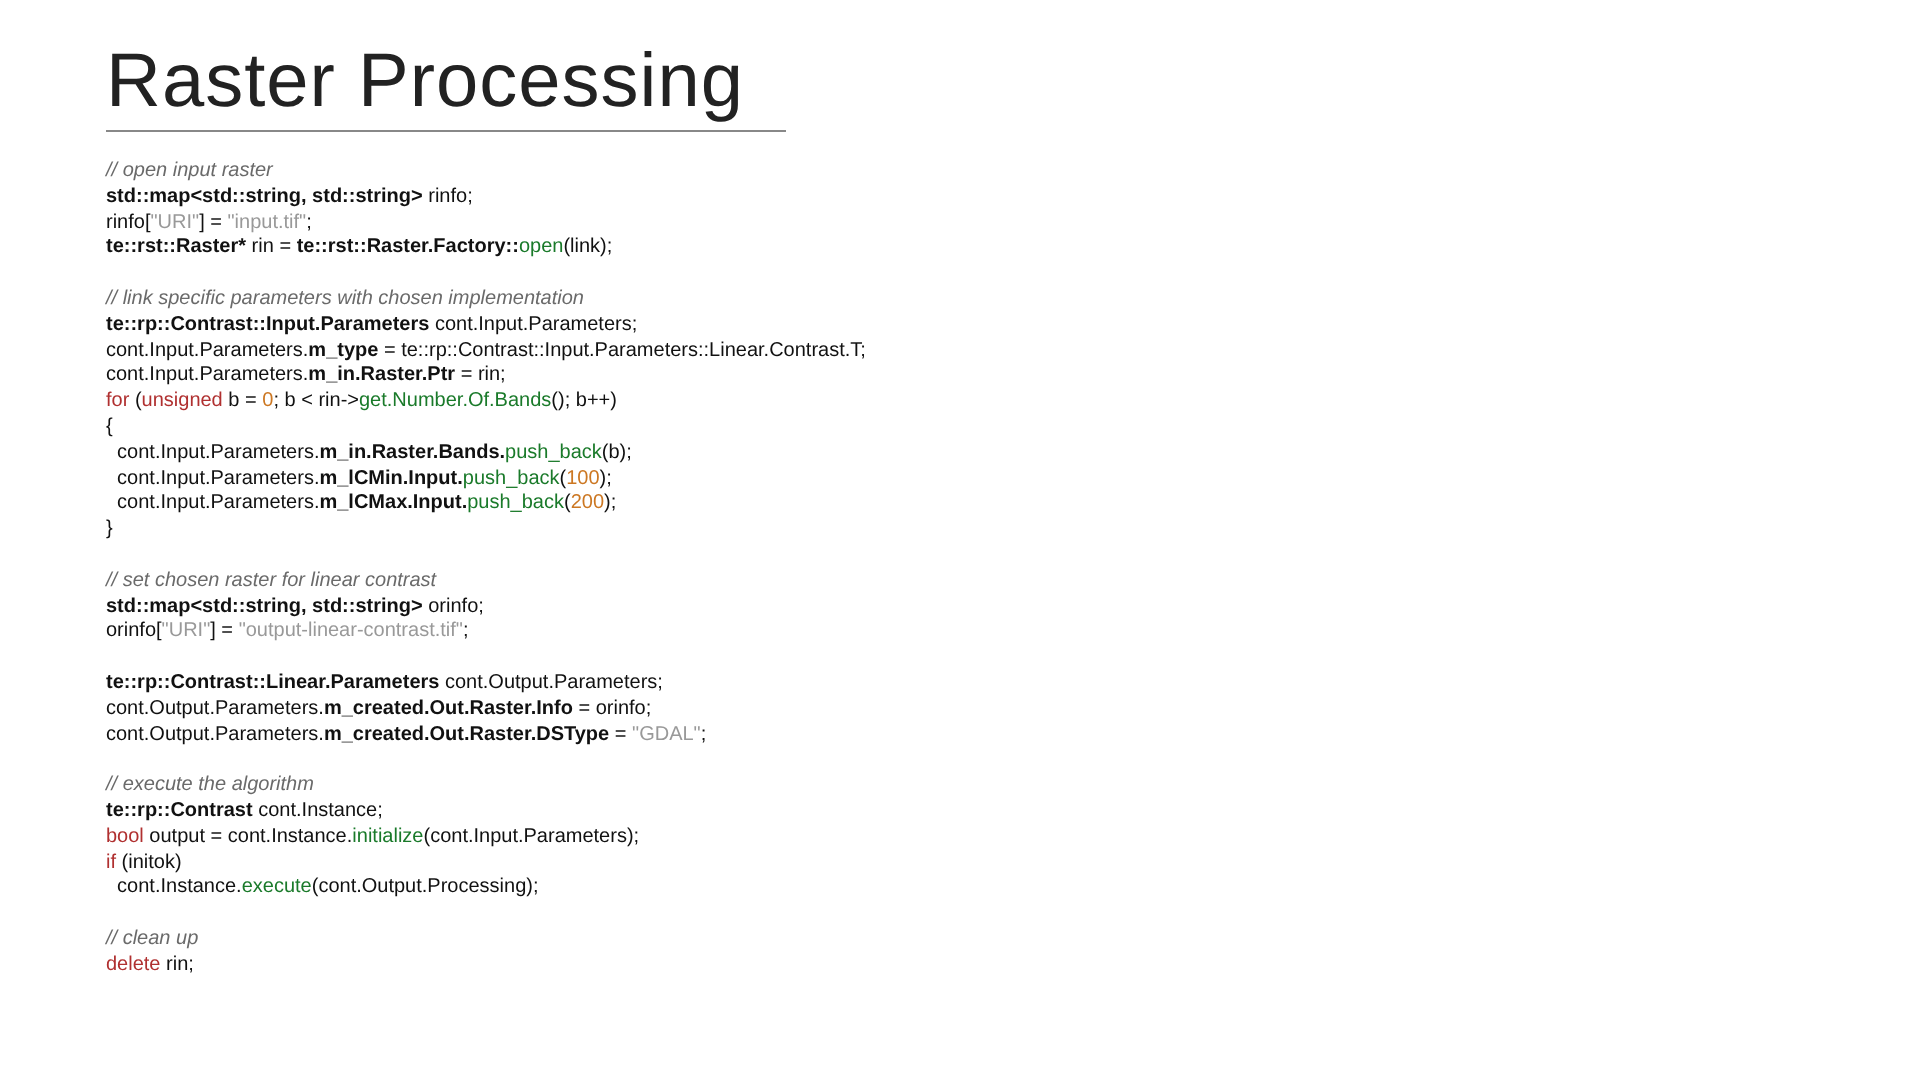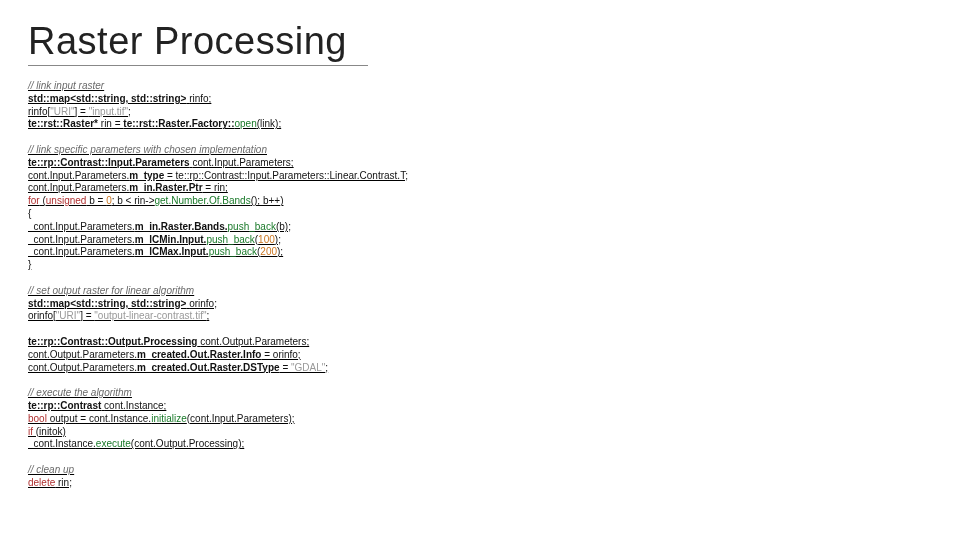--- a/index.html
+++ b/index.html
@@ -8,23 +8,22 @@
     width: 960px;
     height: 540px;
     background: #ffffff;
     font-family: "Segoe UI", Arial, sans-serif;
     overflow: hidden;
   }
   .slide {
     width: 868px;
     height: 540px;
     box-sizing: border-box;
-    padding: 20px 60px 20px 28px;
+    padding: 20px 60px 20px 53px;
     position: relative;
-    text-decoration: underline;
   }
   .title {
     font-family: "Segoe UI Light", "Segoe UI", Arial, sans-serif;
     font-weight: 300;
     font-size: 38px;
     color: #222;
     margin: 0 0 6px 0;
     border-bottom: 1px solid #888;
     padding-bottom: 2px;
     display: inline-block;
@@ -46,41 +45,41 @@
   .c-num     { color: #cc7722; }
   .c-key     { color: #b03030; }
   .c-text    { color: #111; margin-top: 24px; }
 </style>
 </head>
 <body>
 
 <div class="slide">
   <h1 class="title">Raster Processing</h1>
 
-  <div class="code"><span class="c-comment">// link input raster</span>
+  <div class="code"><span class="c-comment">// open input raster</span>
 <span class="c-type">std::map&lt;std::string, std::string&gt;</span> <span class="c-text">rinfo;</span>
 <span class="c-text">rinfo[</span><span class="c-str">"URI"</span><span class="c-text">] = </span><span class="c-str">"input.tif"</span><span class="c-text">;</span>
 <span class="c-type">te::rst::Raster*</span> <span class="c-text">rin</span><span class="c-text"> = </span><span class="c-type">te::rst::Raster.Factory::</span><span class="c-call">open</span><span class="c-text">(link);</span>
 
 <span class="c-comment">// link specific parameters with chosen implementation</span>
 <span class="c-type">te::rp::Contrast::Input.Parameters</span> <span class="c-text">cont.Input.Parameters;</span>
 <span class="c-text">cont.Input.Parameters.</span><span class="c-type">m_type</span><span class="c-text"> = </span><span class="c-text">te::rp::Contrast::Input.Parameters::Linear.Contrast.T;</span>
 <span class="c-text">cont.Input.Parameters.</span><span class="c-type">m_in.Raster.Ptr</span><span class="c-text"> = rin;</span>
 <span class="c-key">for</span><span class="c-text"> (</span><span class="c-key">unsigned</span><span class="c-text"> b = </span><span class="c-num">0</span><span class="c-text">; b &lt; rin-&gt;</span><span class="c-call">get.Number.Of.Bands</span><span class="c-text">(); b++)</span>
 <span class="c-text">{</span>
 <span class="c-text">  cont.Input.Parameters.</span><span class="c-type">m_in.Raster.Bands.</span><span class="c-call">push_back</span><span class="c-text">(b);</span>
 <span class="c-text">  cont.Input.Parameters.</span><span class="c-type">m_lCMin.Input.</span><span class="c-call">push_back</span><span class="c-text">(</span><span class="c-num">100</span><span class="c-text">);</span>
 <span class="c-text">  cont.Input.Parameters.</span><span class="c-type">m_lCMax.Input.</span><span class="c-call">push_back</span><span class="c-text">(</span><span class="c-num">200</span><span class="c-text">);</span>
 <span class="c-text">}</span>
 
-<span class="c-comment">// set output raster for linear algorithm</span>
+<span class="c-comment">// set chosen raster for linear contrast</span>
 <span class="c-type">std::map&lt;std::string, std::string&gt;</span> <span class="c-text">orinfo;</span>
 <span class="c-text">orinfo[</span><span class="c-str">"URI"</span><span class="c-text">] = </span><span class="c-str">"output-linear-contrast.tif"</span><span class="c-text">;</span>
 
-<span class="c-type">te::rp::Contrast::Output.Processing</span> <span class="c-text">cont.Output.Parameters;</span>
+<span class="c-type">te::rp::Contrast::Linear.Parameters</span> <span class="c-text">cont.Output.Parameters;</span>
 <span class="c-text">cont.Output.Parameters.</span><span class="c-type">m_created.Out.Raster.Info</span><span class="c-text"> = orinfo;</span>
 <span class="c-text">cont.Output.Parameters.</span><span class="c-type">m_created.Out.Raster.DSType</span><span class="c-text"> = </span><span class="c-str">"GDAL"</span><span class="c-text">;</span>
 
 <span class="c-comment">// execute the algorithm</span>
 <span class="c-type">te::rp::Contrast</span> <span class="c-text">cont.Instance;</span>
 <span class="c-key">bool</span><span class="c-text"> output = cont.Instance.</span><span class="c-call">initialize</span><span class="c-text">(cont.Input.Parameters);</span>
 <span class="c-key">if</span><span class="c-text"> (initok)</span>
 <span class="c-text">  cont.Instance.</span><span class="c-call">execute</span><span class="c-text">(cont.Output.Processing);</span>
 
 <span class="c-comment">// clean up</span>

